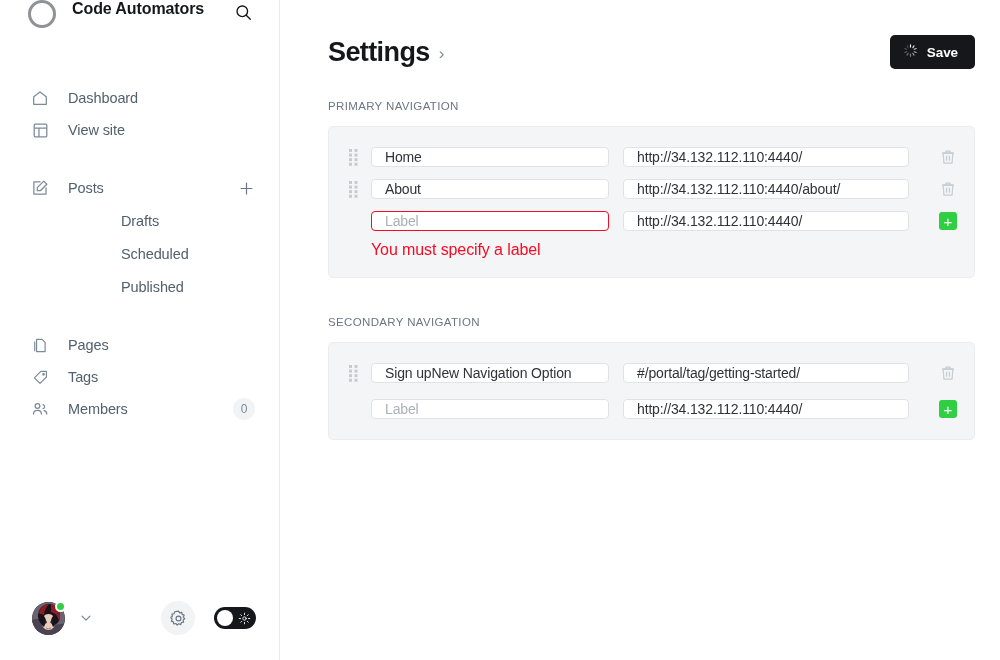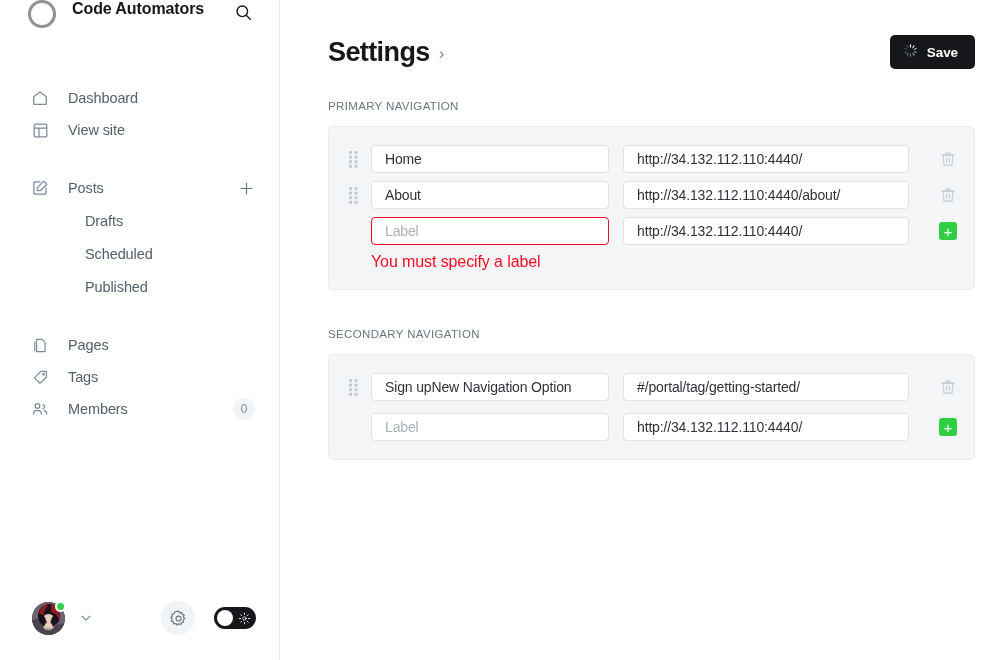--- a/index.html
+++ b/index.html
@@ -61,20 +61,21 @@
   }
   .nav-add {
     width: 18px; height: 18px; flex: 0 0 18px;
     display: flex; align-items: center; justify-content: center;
     color: #6a7682; cursor: pointer;
   }
   .nav-sub {
     display: flex; align-items: center;
     height: 33px; padding-left: 85px;
     cursor: pointer;
+    margin-left: 36px;
   }
   .nav-sub .lbl { font-size: 14.5px; color: #53606d; letter-spacing: -0.1px; }
   .badge {
     min-width: 22px; height: 22px; padding: 0 6px;
     border-radius: 11px; background: #f1f3f4;
     display: flex; align-items: center; justify-content: center;
     font-size: 12px; color: #7c8b9a;
   }
 
   .sidebar-foot {
@@ -153,21 +154,21 @@
     padding: 18px 17px 18px 17px;
   }
   .nav-row { display: flex; align-items: center; margin-bottom: 8px; position: relative; }
   .nav-row:last-child { margin-bottom: 0; }
   .grip {
     width: 14px; height: 24px; flex: 0 0 14px;
     display: flex; align-items: center; justify-content: center;
     cursor: grab; margin-right: 11px;
   }
   .fld {
-    height: 28px; border: 1px solid #e0e2e4; border-radius: 4px;
+    height: 20px; border: 1px solid #e0e2e4; border-radius: 4px;
     background: #fff; display: flex; align-items: center;
     padding: 0 13px; font-size: 14px; color: #2f3338;
     letter-spacing: -0.15px; overflow: hidden; white-space: nowrap;
   }
   .fld.label-fld { width: 238px; flex: 0 0 238px; }
   .fld.url-fld { width: 286px; flex: 0 0 286px; margin-left: 14px; }
   .fld.placeholder { color: #aab1b8; }
   .fld.error { border-color: #f50b23; }
   .row-act {
     width: 34px; flex: 0 0 34px;

